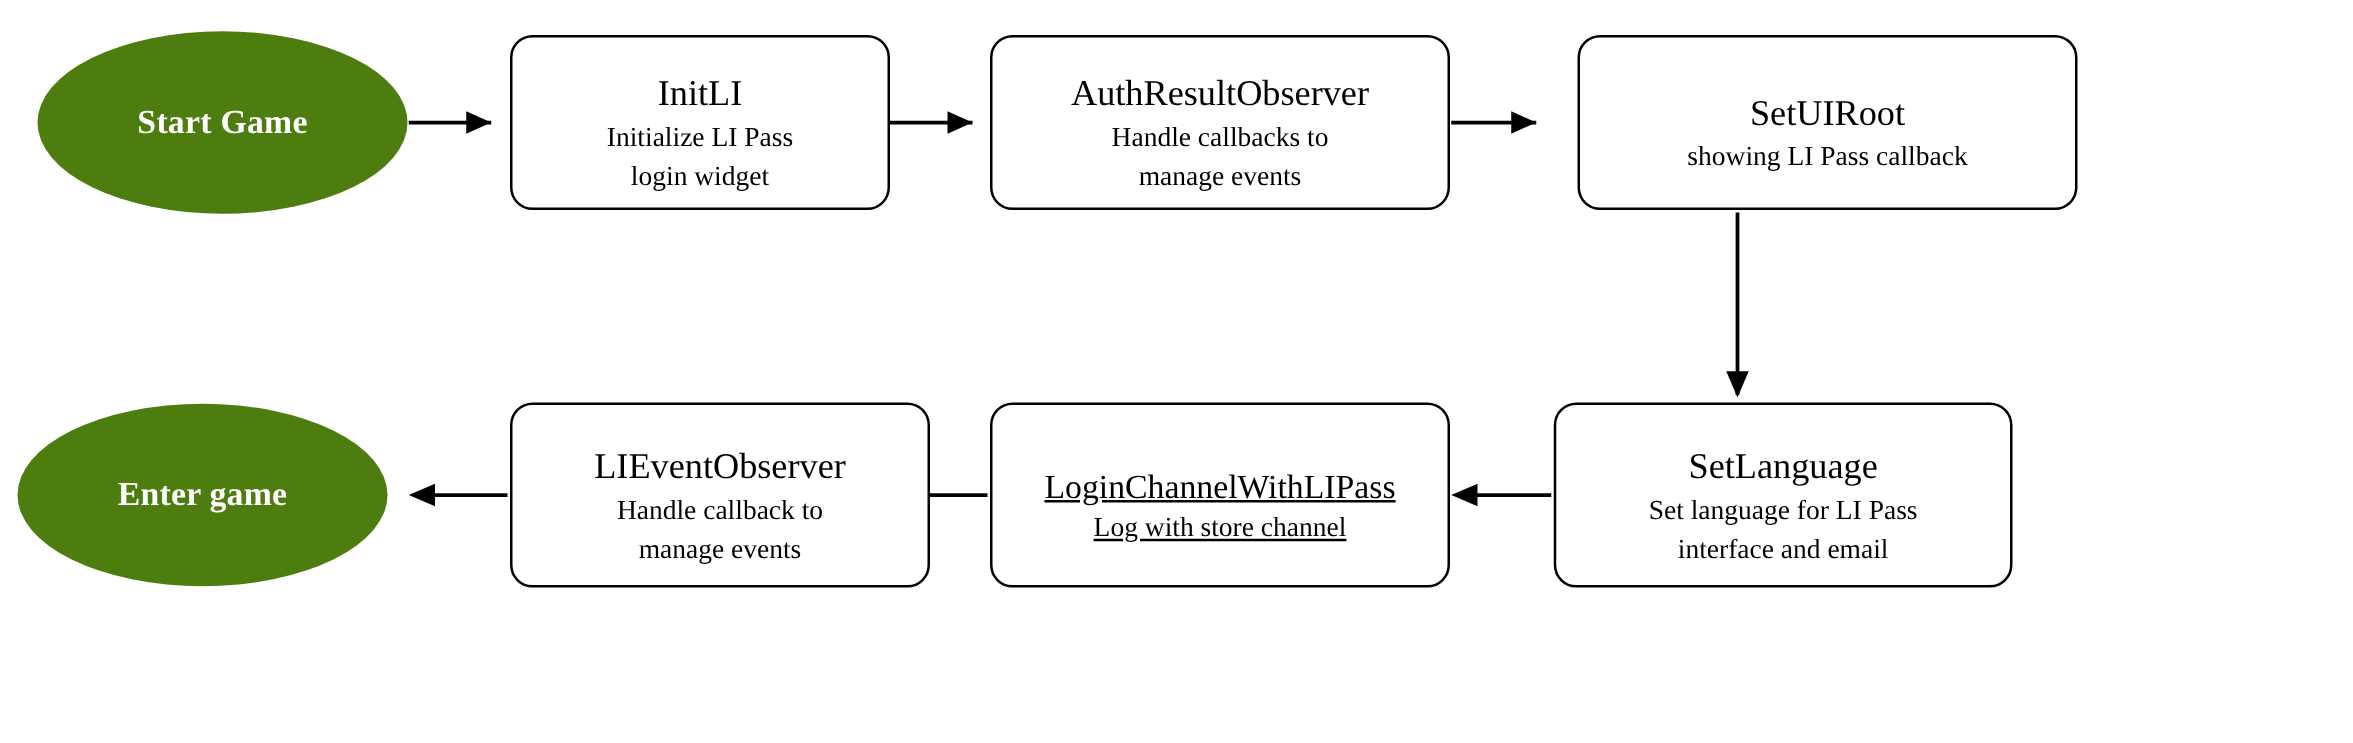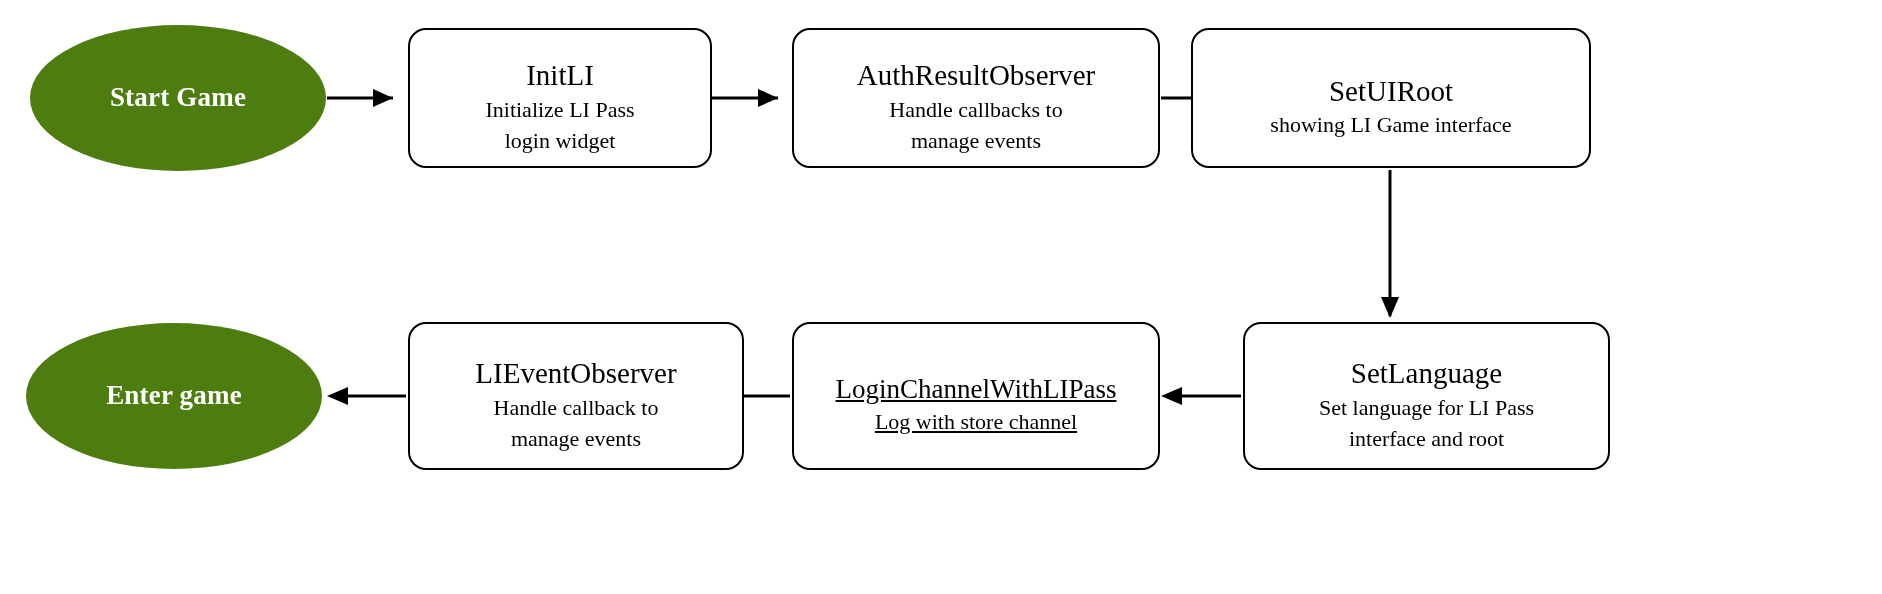--- a/index.html
+++ b/index.html
@@ -140,28 +140,28 @@
   </div>
 
   <div class="process-node" style="left:792px; top:28px; width:368px; height:140px;">
     <div class="node-title">AuthResultObserver</div>
     <div class="node-desc">
       <div>Handle callbacks to</div>
       <div>manage events</div>
     </div>
   </div>
 
-  <div class="process-node" style="left:1191px; top:28px; width:400px; height:140px;">
+  <div class="process-node" style="left:1262px; top:28px; width:400px; height:140px;">
     <div class="node-title">SetUIRoot</div>
     <div class="node-desc">
-      <div>showing LI Game interface</div>
+      <div>showing LI Pass callback</div>
     </div>
   </div>
 
-  <div class="ellipse-node" style="left:26px; top:323px; width:296px; height:146px;">
+  <div class="ellipse-node" style="left:14px; top:323px; width:296px; height:146px;">
     <span>Enter game</span>
   </div>
 
   <div class="process-node" style="left:408px; top:322px; width:336px; height:148px;">
     <div class="node-title">LIEventObserver</div>
     <div class="node-desc">
       <div>Handle callback to</div>
       <div>manage events</div>
     </div>
   </div>
@@ -170,17 +170,17 @@
     <div class="node-title" style="font-size:27px;">LoginChannelWithLIPass</div>
     <div class="node-desc">
       <div>Log with store channel</div>
     </div>
   </div>
 
   <div class="process-node" style="left:1243px; top:322px; width:367px; height:148px;">
     <div class="node-title">SetLanguage</div>
     <div class="node-desc">
       <div>Set language for LI Pass</div>
-      <div>interface and root</div>
+      <div>interface and email</div>
     </div>
   </div>
 
 </div>
 
 </body></html>

